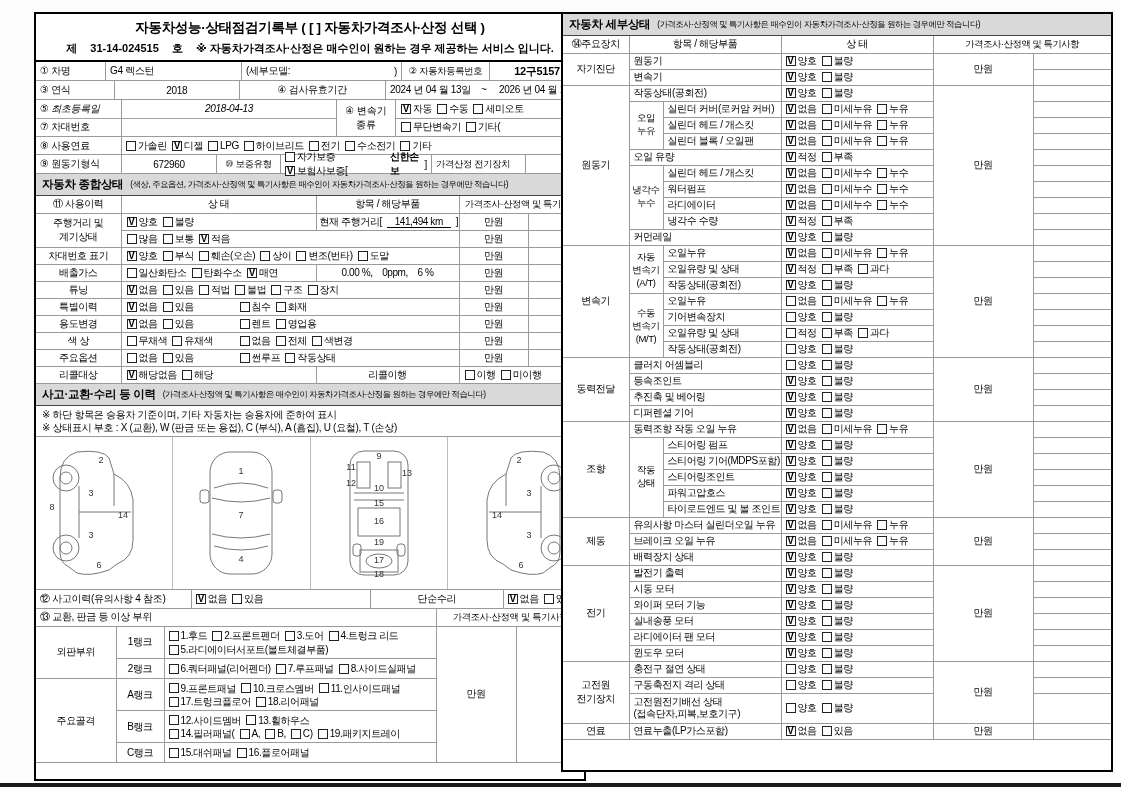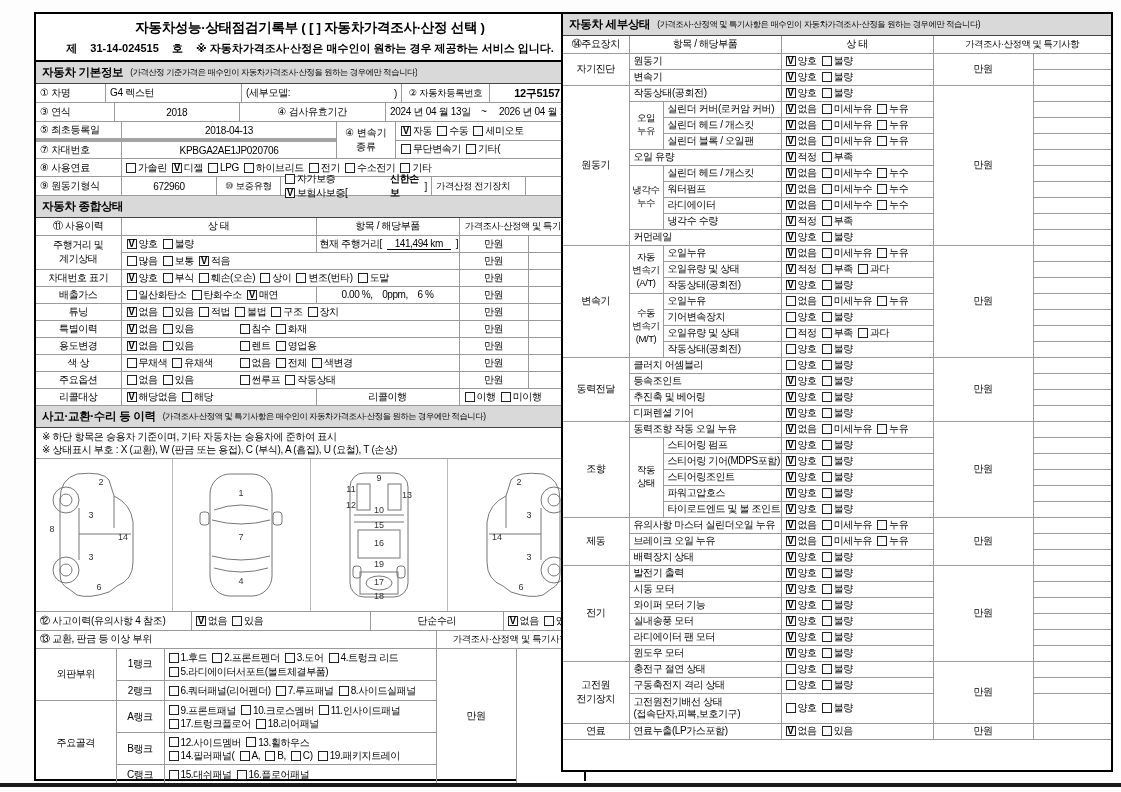--- a/index.html
+++ b/index.html
@@ -30,21 +30,21 @@
   
   .bi-row{display:flex;border-bottom:1px solid #9a9a9a;height:18px;align-items:stretch;}
   .bc{border-right:1px solid #9a9a9a;display:flex;align-items:center;padding:0 4px;box-sizing:border-box;letter-spacing:-0.3px;}
   .bc.last{border-right:none;}
   .bc.c{justify-content:center;}
   .bc.r{justify-content:flex-end;}
   .regno{font-weight:bold;font-size:11px;}
   .bi-double{display:flex;height:36px;border-bottom:1px solid #9a9a9a;}
   .stack{display:flex;flex-direction:column;width:300px;border-right:1px solid #9a9a9a;}
   .stack .srow{display:flex;flex:1;align-items:stretch;}
-  .stack .srow:first-child{border-bottom:4px solid #a3a3a3;}
+  .stack .srow:first-child{border-bottom:1px solid #a3a3a3;font-style:italic;}
   .translbl{width:58px;border-right:1px solid #9a9a9a;display:flex;align-items:center;justify-content:center;
             text-align:center;white-space:pre-line;}
   .transopts{flex:1;display:flex;flex-direction:column;}
   .transopts .line{flex:1;display:flex;align-items:center;padding-left:5px;}
   .transopts .line:first-child{border-bottom:1px solid #9a9a9a;}
 
   table{border-collapse:collapse;width:100%;table-layout:fixed;}
   td,th{border:1px solid #9a9a9a;font-size:10px;font-weight:normal;padding:0 3px;height:17px;
         overflow:visible;letter-spacing:-0.4px;box-sizing:border-box;}
   th{text-align:center;}
@@ -91,24 +91,20 @@
 <div class="panel" id="left-panel">
 
   <div class="title1">자동차성능·상태점검기록부 ( [      ] 자동차가격조사·산정 선택 )</div>
   <div class="title2">
     <span>제</span>
     <span>31-14-024515</span>
     <span>호</span>
     <span>※ 자동차가격조사·산정은 매수인이 원하는 경우 제공하는 서비스 입니다.</span>
   </div>
 
-  <div class="secbar">
-    <span class="t">자동차 기본정보</span>
-    <span class="n">(가격산정 기준가격은 매수인이 자동차가격조사·산정을 원하는 경우에만 적습니다)</span>
-  </div>
 
   <div class="bi-row">
     <div class="bc" style="width:70px">① 차명</div>
     <div class="bc" style="width:136px">G4 렉스턴</div>
     <div class="bc" style="width:160px;justify-content:space-between">
       <span>(세부모델:</span>
       <span>)</span>
     </div>
     <div class="bc c" style="width:88px;font-size:9.3px">② 자동차등록번호</div>
     <div class="bc c last regno" style="flex:1">12구5157</div>
@@ -122,21 +118,20 @@
   </div>
 
   <div class="bi-double">
     <div class="stack">
       <div class="srow">
         <div class="bc" style="width:86px">⑤ 최초등록일</div>
         <div class="bc c last" style="flex:1">2018-04-13</div>
       </div>
       <div class="srow">
         <div class="bc" style="width:86px">⑦ 차대번호</div>
-        <div class="bc c last" style="flex:1">KPBGA2AE1JP020706</div>
       </div>
     </div>
     <div class="translbl" style="white-space: pre-line;">④ 변속기
 종류</div>
     <div class="transopts">
       <div class="line">
           <span class="cb">
             <span class="bx ck">V</span>
             <span class="tx">자동</span>
           </span>
@@ -210,20 +205,21 @@
           </span></span>
       <span style="font-weight:bold;margin:0 2px">신한손보</span>
       <span>]</span>
     </div>
     <div class="bc" style="width:95px;font-size:9.3px;border-left:1px solid #9a9a9a">가격산정 전기장치</div>
     <div class="bc r last" style="width:58px">만원</div>
   </div>
 
   <div class="secbar">
     <span class="t">자동차 종합상태</span>
+    <span class="n">(색상, 주요옵션, 가격조사·산정액 및 특기사항은 매수인이 자동차가격조사·산정을 원하는 경우에만 적습니다)</span>
   </div>
 
   <table id="overall-table">
     <colgroup>
         <col style="width:85px">
         <col style="width:195px">
         <col style="width:143px">
         <col style="width:69px">
         <col style="width:56px">
       </colgroup>

